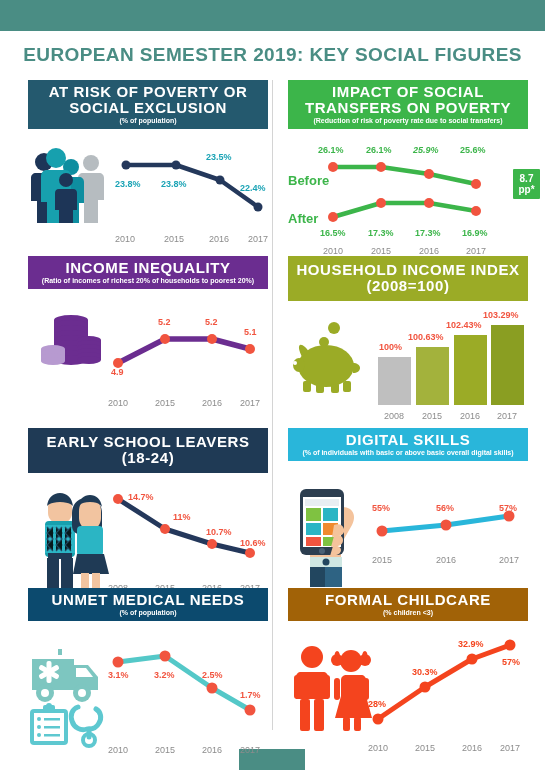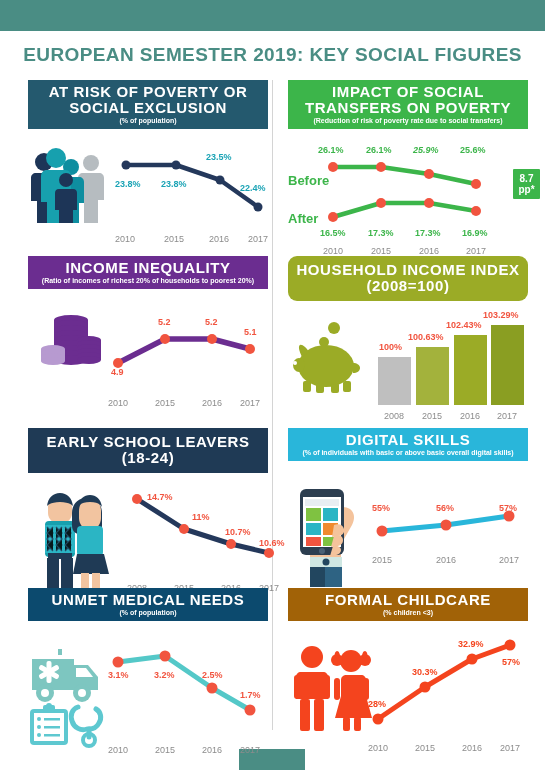--- a/index.html
+++ b/index.html
@@ -219,21 +219,21 @@
       <div class="val" style="left:134px;top:16px; color:#f1543f;">5.1</div>
       <div class="yr" style="left:-9px;  top:87px;">2010</div>
       <div class="yr" style="left:38px;  top:87px;">2015</div>
       <div class="yr" style="left:85px;  top:87px;">2016</div>
       <div class="yr" style="left:123px; top:87px;">2017</div>
     </div>
   </div>
 </div>
 
 <div class="panel right" style="top:256px;">
-  <div class="sec-head" style="background:#9bab26; padding:6px 4px 7px;border-radius:9px;">
+  <div class="sec-head" style="background:#9bab26; padding:6px 4px 7px;">
     <span class="t1">HOUSEHOLD INCOME INDEX (2008=100)</span>
   </div>
   <div class="body-area" style="height:135px;">
     <div class="icon-box" style="left:2px; top:18px;">
       <svg width="76" height="76" viewBox="0 0 76 76">
         <g fill="#9bab26">
           <circle cx="44" cy="9" r="6"></circle>
           <circle cx="34" cy="23" r="5"></circle>
           <ellipse cx="36" cy="47" rx="28" ry="21"></ellipse>
           <path d="M12 38c-3-6-4-11-2-12 2-1 6 2 9 7z"></path>
@@ -300,21 +300,21 @@
           <path d="M42 18c1-8 6-12 12-12s11 4 12 12c0 0-2-5-12-5s-12 5-12 5z" fill="#1f3a55"></path>
           <rect x="41" y="37" width="26" height="30" rx="4" fill="#2bb5c4"></rect>
           <path d="M41 65h27l5 20H37z" fill="#1f3a55"></path>
           <rect x="45" y="84" width="8" height="17" fill="#f2c4a0"></rect>
           <rect x="56" y="84" width="8" height="17" fill="#f2c4a0"></rect>
           <path d="M42 99h12l-1 6H42z" fill="#1f3a55"></path>
           <path d="M54 99h12l1 6H54z" fill="#1f3a55"></path>
         </g>
       </svg>
     </div>
-    <div class="chart-box" style="left:82px; top:18px;margin-left:19px;">
+    <div class="chart-box" style="left:82px; top:18px;">
       <svg width="150" height="70" viewBox="0 0 150 70">
         <polyline points="8,8 55,38 102,53 140,62" fill="none" stroke="#24385b" stroke-width="5" stroke-linecap="round" stroke-linejoin="round"></polyline>
         <circle cx="8" cy="8" r="5" fill="#f1543f"></circle>
         <circle cx="55" cy="38" r="5" fill="#f1543f"></circle>
         <circle cx="102" cy="53" r="5" fill="#f1543f"></circle>
         <circle cx="140" cy="62" r="5" fill="#f1543f"></circle>
       </svg>
       <div class="val" style="left:18px;  top:1px;  color:#f1543f;">14.7%</div>
       <div class="val" style="left:63px;  top:21px; color:#f1543f;">11%</div>
       <div class="val" style="left:96px;  top:36px; color:#f1543f;">10.7%</div>

